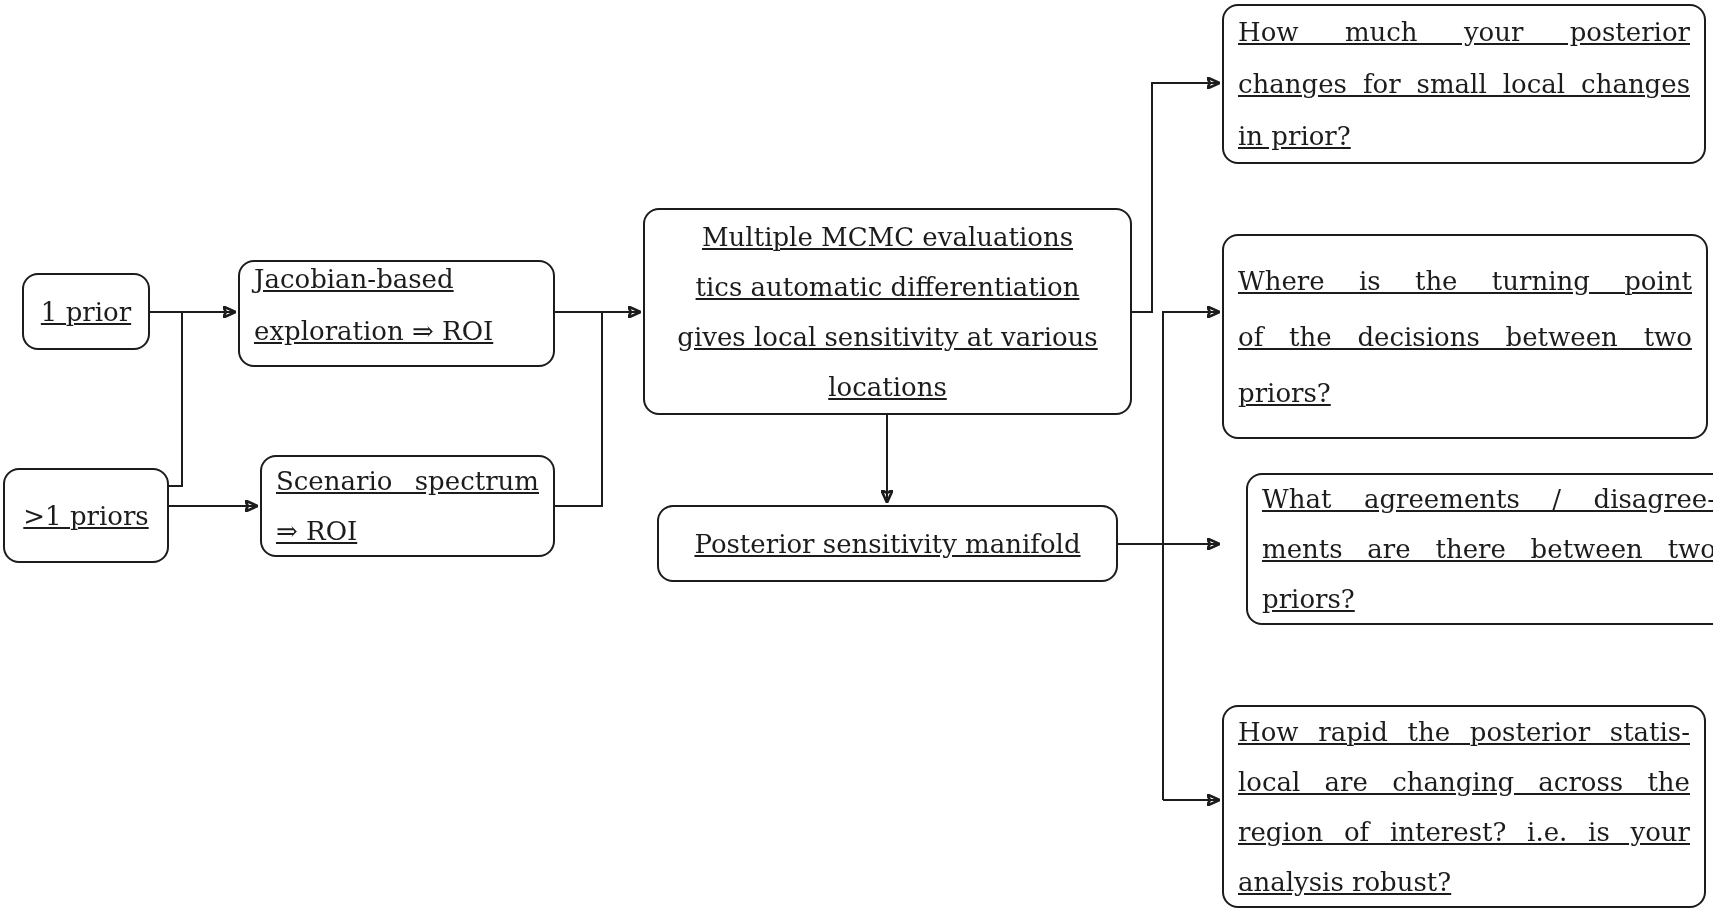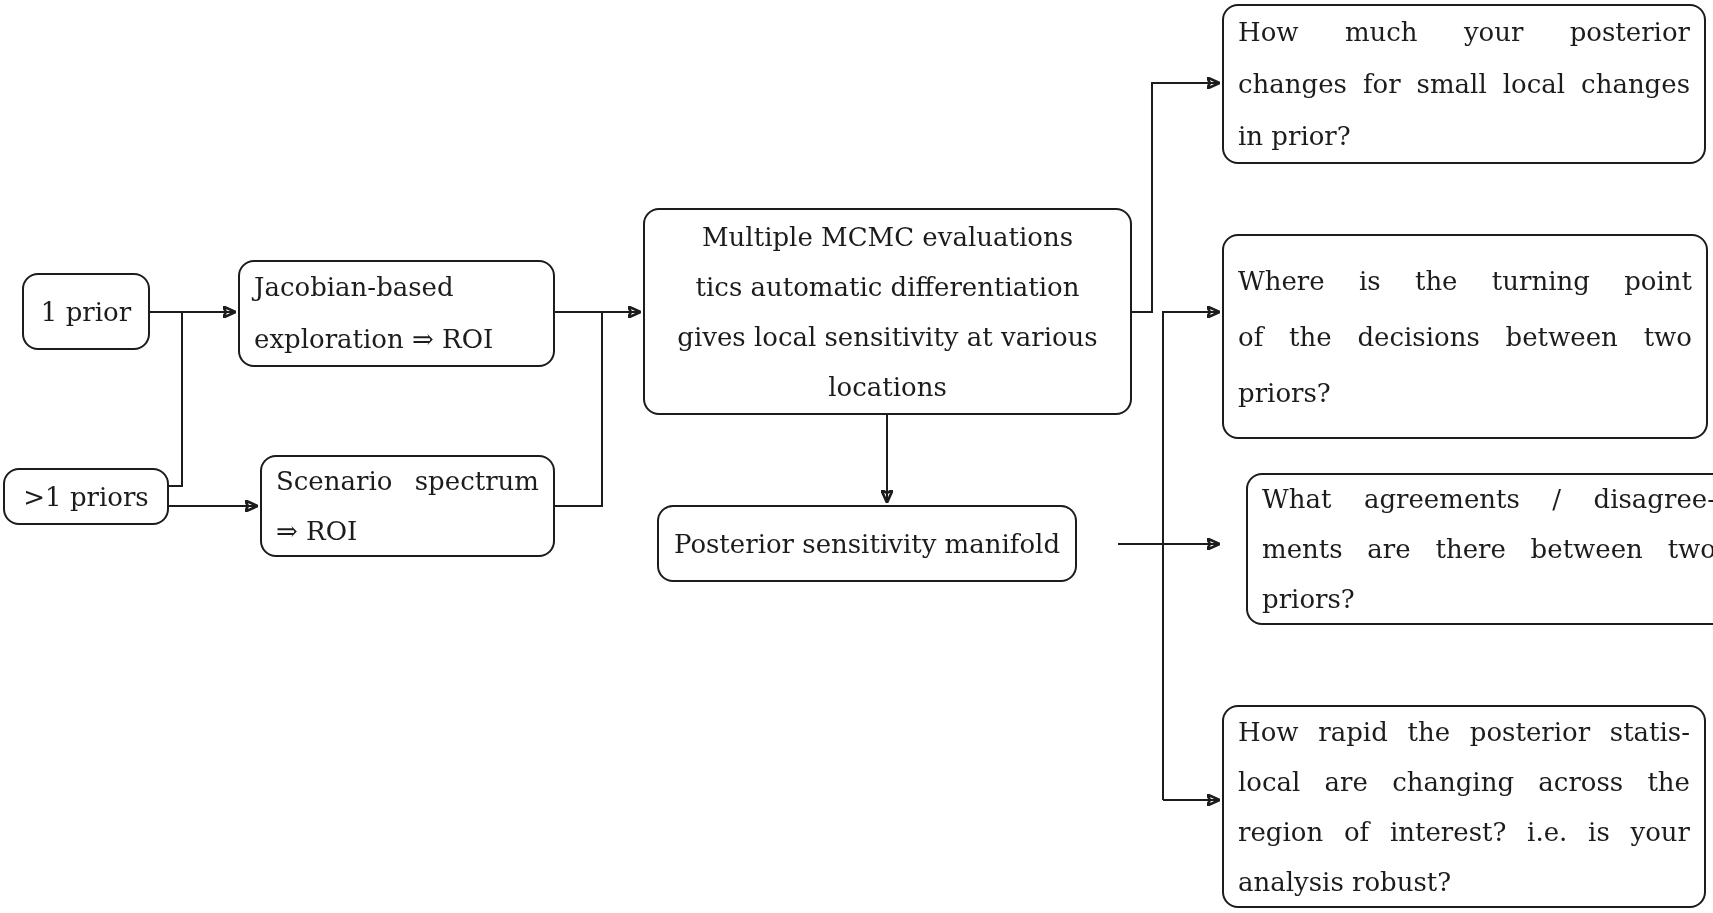--- a/index.html
+++ b/index.html
@@ -24,36 +24,37 @@
   }
   .node {
     position: absolute;
     box-sizing: border-box;
     border: 2px solid #1c1c1c;
     border-radius: 16px;
     background: #ffffff;
     display: flex;
     flex-direction: column;
     justify-content: center;
-    padding: 0 14px;
+    padding: 8px 14px;
     font-size: 26px;
     line-height: 52px;
+    text-decoration: underline;
   }
   .lh50 { line-height: 50px; }
   .ln { text-align: justify; text-align-last: justify; }
   .ln-last { text-align: justify; text-align-last: left; }
   .center .ln, .center .ln-last { text-align: left; text-align-last: center; }
 
   
   .n-one-prior   { left: 22px;   top: 273px; width: 128px; height: 77px; }
-  .n-multi-prior { left: 3px;    top: 468px; width: 166px; height: 57px; }
+  .n-multi-prior { left: 3px;    top: 468px; width: 166px; height: 95px; }
   .n-jacobian    { left: 238px;  top: 260px; width: 317px; height: 107px; justify-content: flex-end; }
   .n-scenario    { left: 260px;  top: 455px; width: 295px; height: 102px; }
   .n-mcmc        { left: 643px;  top: 208px; width: 489px; height: 207px; align-items: center; }
-  .n-manifold    { left: 657px;  top: 505px; width: 420px; height: 77px; }
+  .n-manifold    { left: 657px;  top: 505px; width: 461px; height: 77px; }
   .n-q1          { left: 1222px; top: 4px;   width: 484px; height: 160px; }
   .n-q2          { left: 1222px; top: 234px; width: 486px; height: 205px; line-height: 56px; }
   .n-q3          { left: 1246px; top: 473px; width: 486px; height: 152px; }
   .n-q4          { left: 1222px; top: 705px; width: 484px; height: 203px; }
 </style>
 </head>
 <body>
 
 <div id="stage">
 

